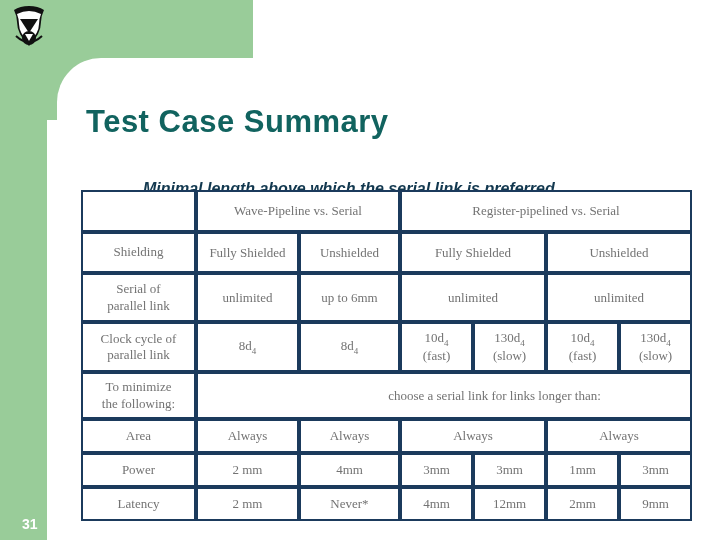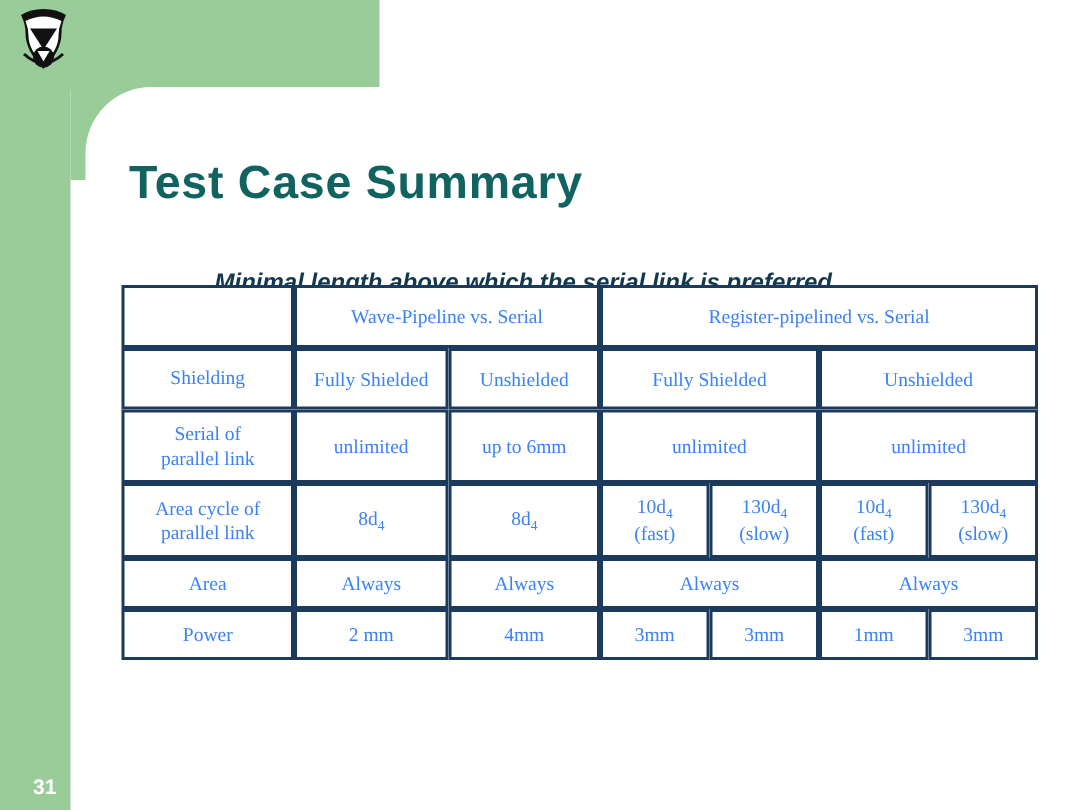--- a/index.html
+++ b/index.html
@@ -88,21 +88,21 @@
     table-layout: fixed;
     font-family: "Liberation Serif", serif;
   }
   #tbl td {
     border: 2px solid #1b3a5c;
     padding: 0;
     text-align: center;
     vertical-align: middle;
     font-family: "Liberation Serif", serif;
     font-size: 13px;
-    color: #3b82f6;
+    color: #737373;
     background: #ffffff;
     height: 30px;
   }
   
   td.lbl {
     background: #ffffff;
     color: #11324d;
     font-size: 13.5px;
     text-align: left;
     padding-left: 9px;
@@ -211,47 +211,64 @@
           <span>parallel link</span>
         </td>
         <td class="y gsep-l">unlimited</td>
         <td class="y gsep-r">up to 6mm</td>
         <td class="y" colspan="2">unlimited</td>
         <td class="y gsep-r" colspan="2">unlimited</td>
       </tr>
 
       <tr>
         <td class="lbl two-line" style="height:46px">
-          <span>Area cycle of</span><br>
+          <span>Clock cycle of</span><br>
           <span>parallel link</span>
         </td>
         <td class="y gsep-l"><span>8d</span><span class="sub">4</span></td>
         <td class="y gsep-r"><span>8d</span><span class="sub">4</span></td>
         <td class="y"><span>10d</span><span class="sub">4</span><br><span>(fast)</span></td>
         <td class="y"><span>130d</span><span class="sub">4</span><br><span>(slow)</span></td>
         <td class="y"><span>10d</span><span class="sub">4</span><br><span>(fast)</span></td>
         <td class="y gsep-r"><span>130d</span><span class="sub">4</span><br><span>(slow)</span></td>
       </tr>
 
+      <tr>
+        <td class="lbl two-line" style="height:43px">
+          <span>To minimize</span><br>
+          <span>the following:</span>
+        </td>
+        <td class="y2" style="border-right:none"></td>
+        <td class="y2" colspan="5" style="border-left:none;padding-left:0">choose a serial link for links longer than:</td>
+      </tr>
 
       <tr>
         <td class="lbl ctr" style="height:27px">Area</td>
         <td class="y-always gsep-l">Always</td>
         <td class="y-always gsep-r">Always</td>
         <td class="y-always" colspan="2">Always</td>
         <td class="y-always gsep-r" colspan="2">Always</td>
       </tr>
 
       <tr>
         <td class="lbl ctr" style="height:27px">Power</td>
         <td class="y-val gsep-l">2 mm</td>
         <td class="y-val gsep-r">4mm</td>
         <td class="y-val">3mm</td>
         <td class="y-val">3mm</td>
         <td class="y-val">1mm</td>
         <td class="y-val gsep-r">3mm</td>
       </tr>
 
+      <tr>
+        <td class="lbl ctr" style="height:27px">Latency</td>
+        <td class="y-val gsep-l">2 mm</td>
+        <td class="y-val gsep-r">Never*</td>
+        <td class="y-val">4mm</td>
+        <td class="y-val">12mm</td>
+        <td class="y-val">2mm</td>
+        <td class="y-val gsep-r">9mm</td>
+      </tr>
 
     </tbody>
   </table>
 
 </div>
 
 </body></html>

